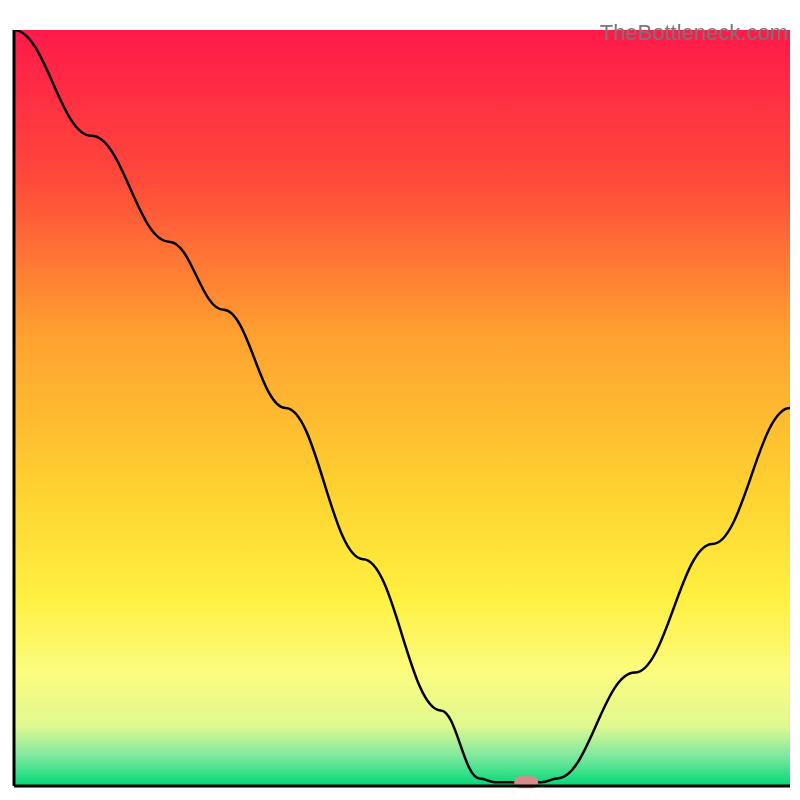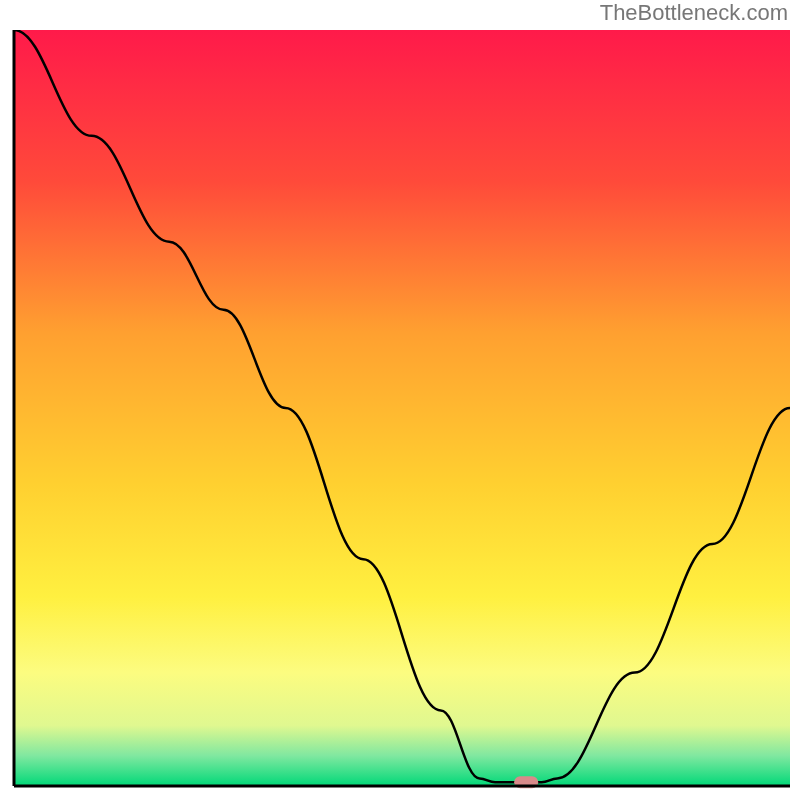--- a/index.html
+++ b/index.html
@@ -5,21 +5,21 @@
   * { margin: 0; padding: 0; box-sizing: border-box; }
   body {
     width: 800px;
     height: 800px;
     background: #ffffff;
     position: relative;
     font-family: Arial, sans-serif;
   }
   .watermark {
     position: absolute;
-    top: 0;
+    top: 20px;
     right: 12px;
     color: #777;
     font-size: 22px;
     font-weight: 500;
     z-index: 10;
   }
   .chart-container {
     position: absolute;
     top: 30px;
     left: 10px;

